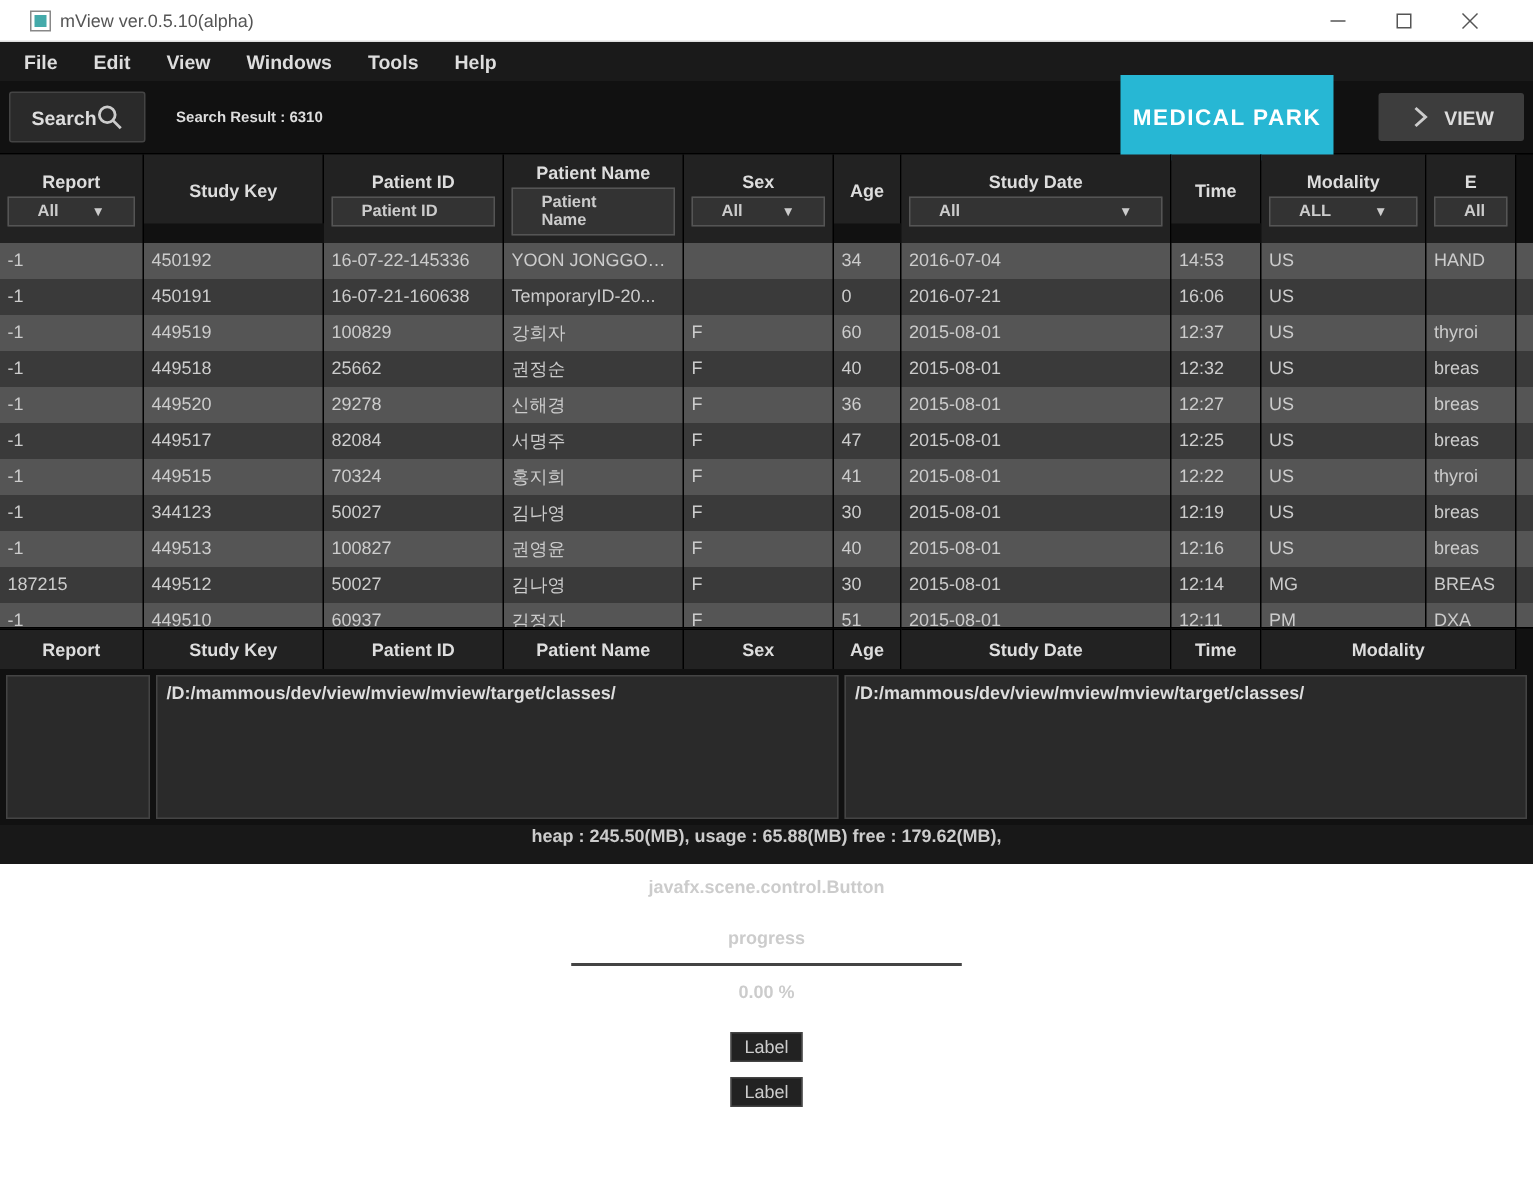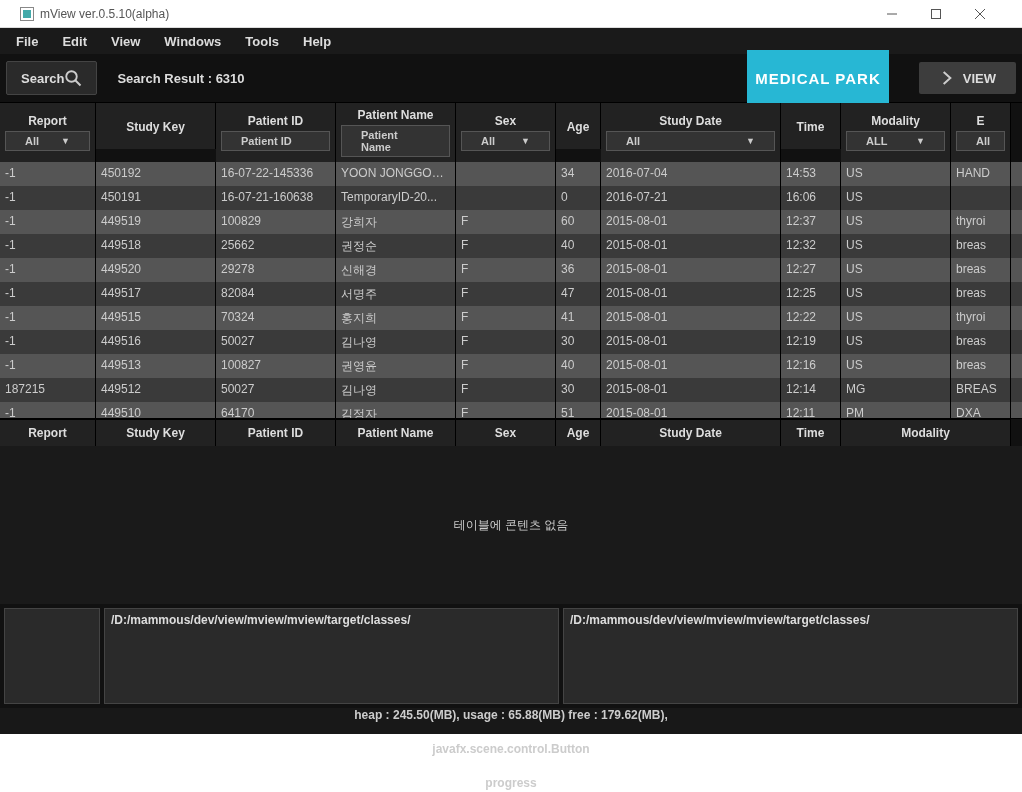--- a/index.html
+++ b/index.html
@@ -14,21 +14,21 @@
 .titlebar .win-btn svg { width: 12px; height: 12px; }
 
 
 .menubar { height: 26px; background: #1a1a1a; display: flex; align-items: center; padding: 0 6px; gap: 4px; }
 .menubar .item { color: #ddd; font-weight: 600; font-size: 13px; padding: 3px 10px; }
 
 
 .toolbar { height: 48px; background: #111; display: flex; align-items: center; padding: 0 6px; gap: 20px; }
 .search-btn { display: flex; align-items: center; gap: 0; background: #2a2a2a; border: 1px solid #444; color: #ddd; font-weight: 700; font-size: 13px; padding: 7px 14px; border-radius: 2px; }
 .search-btn svg { width: 18px; height: 18px; }
-.result-lbl { color: #ddd; font-weight: 700; font-size: 13px; }
+.result-lbl { color: #ddd; font-weight: 700; font-size: 10px; }
 .spacer { flex: 1; }
 .brand { background: #27b7d4; color: #fff; font-weight: 800; letter-spacing: 1px; font-size: 15px; padding: 20px 8px; font-family: Arial, sans-serif; }
 .view-btn { margin-left: 10px; display: flex; align-items: center; gap: 8px; background: #3d3d3d; color: #ddd; font-weight: 700; font-size: 13px; padding: 8px 20px; border-radius: 2px; }
 .view-btn svg { width: 16px; height: 16px; }
 
 
 .col-report   { width: 96px; }
 .col-studykey { width: 120px; }
 .col-pid      { width: 120px; }
 .col-pname    { width: 120px; }
@@ -265,21 +265,21 @@
         <div class="td col-pname">홍지희</div>
         <div class="td col-sex">F</div>
         <div class="td col-age">41</div>
         <div class="td col-date">2015-08-01</div>
         <div class="td col-time">12:22</div>
         <div class="td col-modality">US</div>
         <div class="td col-extra">thyroi</div>
       </div>
       <div class="tr dark">
         <div class="td col-report">-1</div>
-        <div class="td col-studykey">449516</div>
+        <div class="td col-studykey">344123</div>
         <div class="td col-pid">50027</div>
         <div class="td col-pname">김나영</div>
         <div class="td col-sex">F</div>
         <div class="td col-age">30</div>
         <div class="td col-date">2015-08-01</div>
         <div class="td col-time">12:19</div>
         <div class="td col-modality">US</div>
         <div class="td col-extra">breas</div>
       </div>
       <div class="tr light">
@@ -302,21 +302,21 @@
         <div class="td col-sex">F</div>
         <div class="td col-age">30</div>
         <div class="td col-date">2015-08-01</div>
         <div class="td col-time">12:14</div>
         <div class="td col-modality">MG</div>
         <div class="td col-extra">BREAS</div>
       </div>
       <div class="tr light partial">
         <div class="td col-report">-1</div>
         <div class="td col-studykey">449510</div>
-        <div class="td col-pid">64170</div>
+        <div class="td col-pid">60937</div>
         <div class="td col-pname">김정자</div>
         <div class="td col-sex">F</div>
         <div class="td col-age">51</div>
         <div class="td col-date">2015-08-01</div>
         <div class="td col-time">12:11</div>
         <div class="td col-modality">PM</div>
         <div class="td col-extra">DXA</div>
       </div>
     </div>
 </div>
@@ -326,23 +326,20 @@
     <div class="th col-report">Report</div>
     <div class="th col-studykey">Study Key</div>
     <div class="th col-pid">Patient ID</div>
     <div class="th col-pname">Patient Name</div>
     <div class="th col-sex">Sex</div>
     <div class="th col-age">Age</div>
     <div class="th col-date">Study Date</div>
     <div class="th col-time">Time</div>
     <div class="th col-modality" style="width:170px">Modality</div>
   </div>
-  <div class="rel-body">
-    <span>테이블에 콘텐츠 없음</span>
-  </div>
 </div>
 
 <div class="paths">
   <div class="box narrow"></div>
   <div class="box"><span>/D:/mammous/dev/view/mview/mview/target/classes/</span></div>
   <div class="box"><span>/D:/mammous/dev/view/mview/mview/target/classes/</span></div>
 </div>
 
 <div class="status">
   <span>heap : 245.50(MB), usage : 65.88(MB) free : 179.62(MB),</span>

